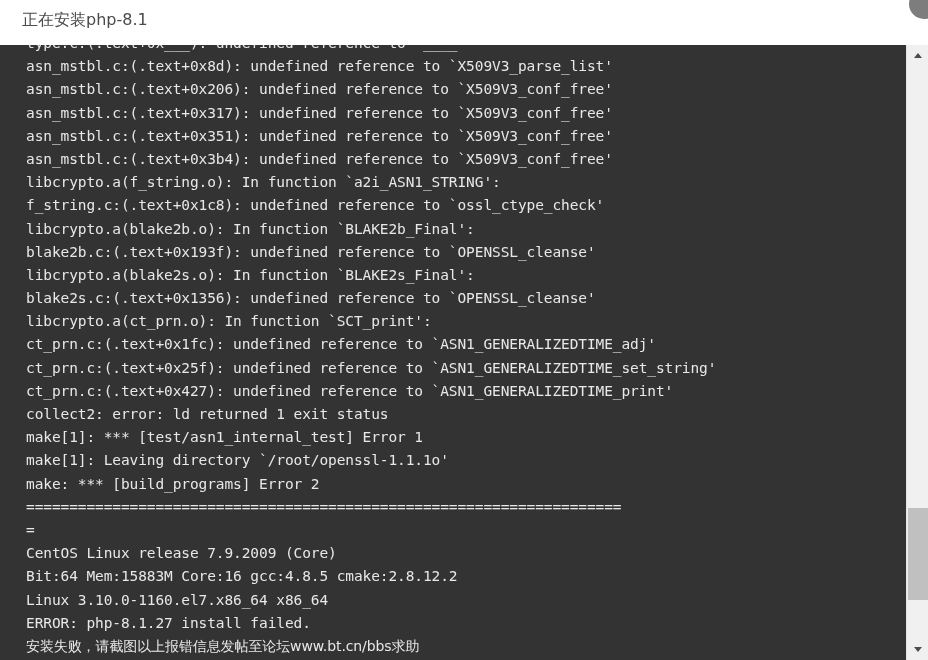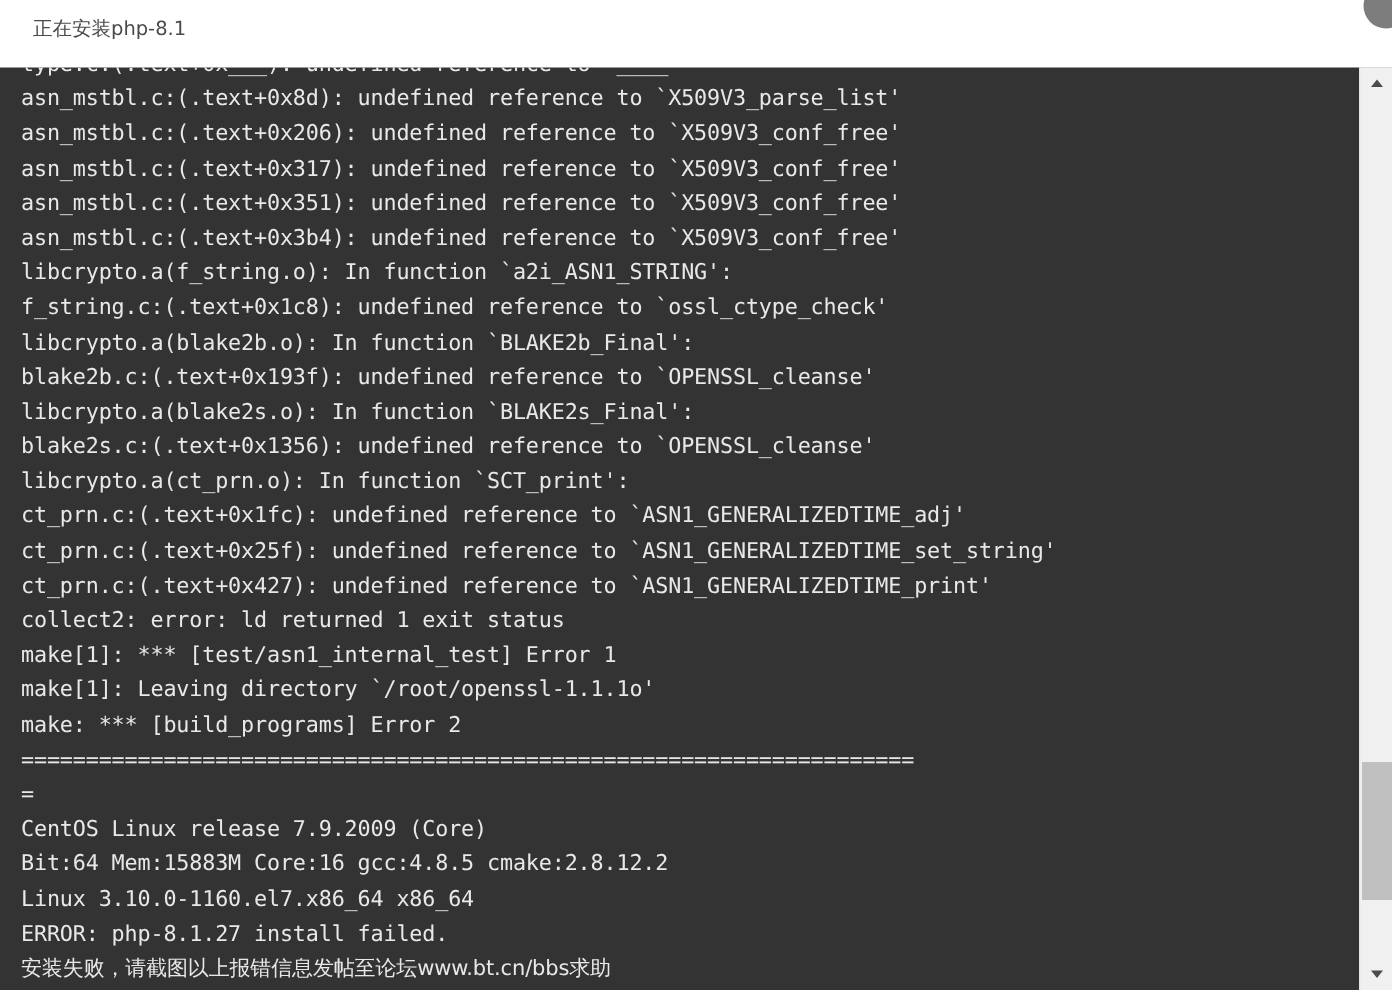--- a/index.html
+++ b/index.html
@@ -29,21 +29,21 @@
     top: 0;
     width: 928px;
     height: 45px;
     background: #ffffff;
     box-sizing: border-box;
   }
   #dialog-title {
     position: absolute;
     left: 22px;
     top: 10px;
-    font-size: 13px;
+    font-size: 16px;
     line-height: 20px;
     color: #4a4a4a;
     font-family: "DejaVu Sans", "Liberation Sans", sans-serif;
     white-space: nowrap;
     letter-spacing: 0px;
   }
   #close-button {
     position: absolute;
     right: -11px;
     top: -11px;
@@ -60,21 +60,21 @@
     left: 0;
     top: 45px;
     width: 928px;
     height: 615px;
     background: #333333;
     overflow: hidden;
   }
 
   #log-viewport {
     position: absolute;
-    left: 4px;
+    left: 16px;
     top: 0;
     width: 906px;
     height: 615px;
     overflow: hidden;
   }
 
   #log-lines {
     position: absolute;
     left: 10px;
     top: -13px;              

